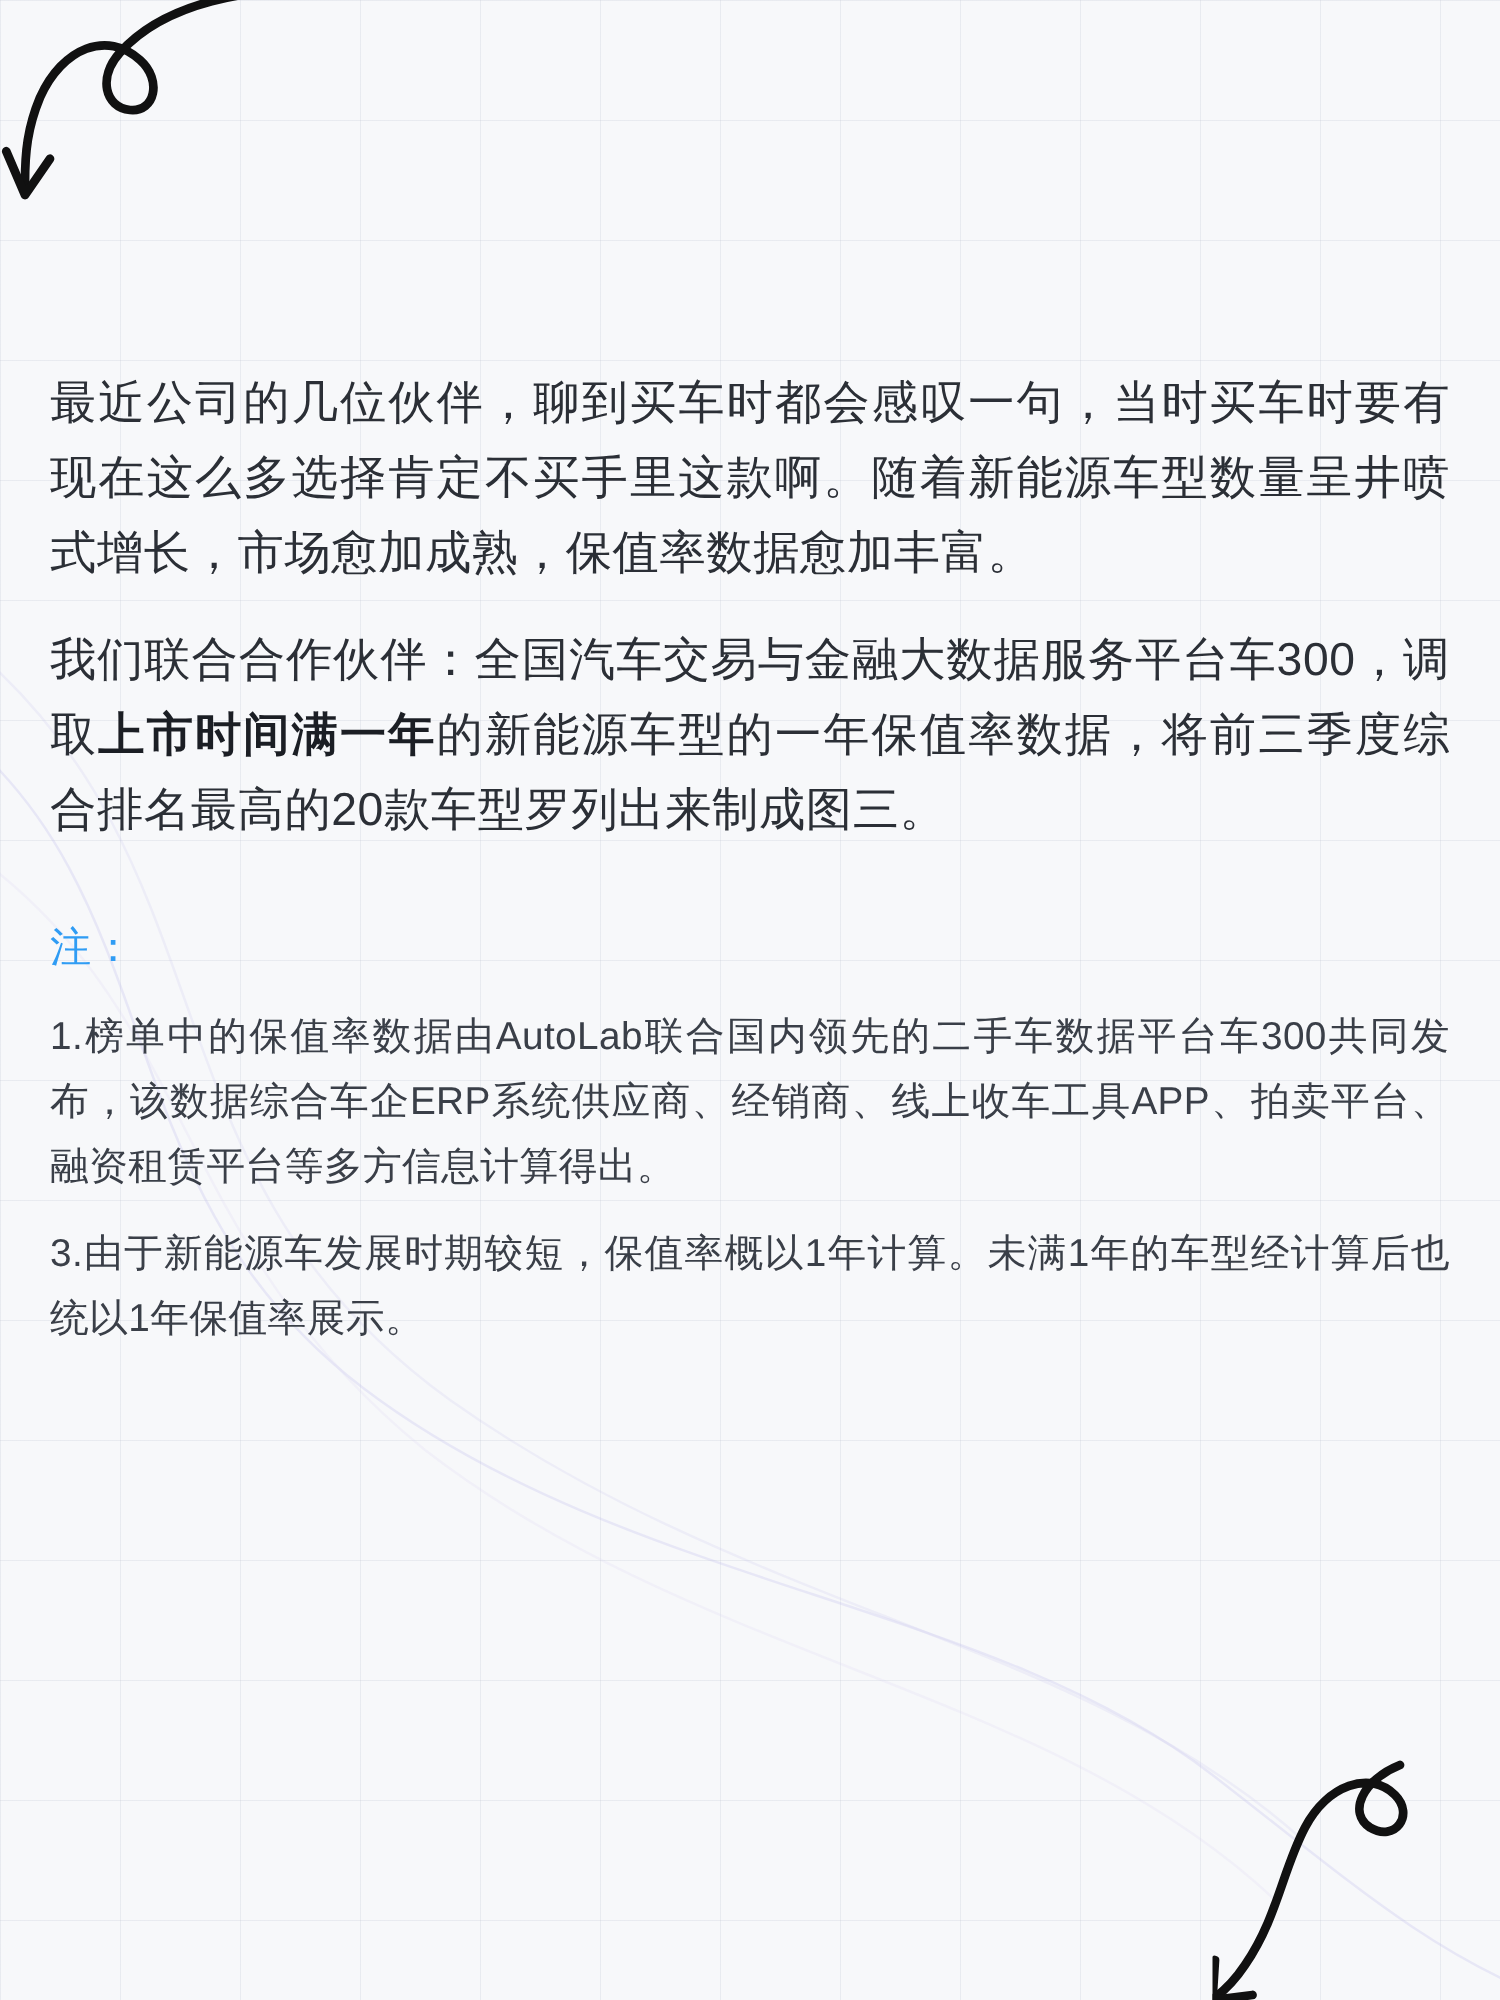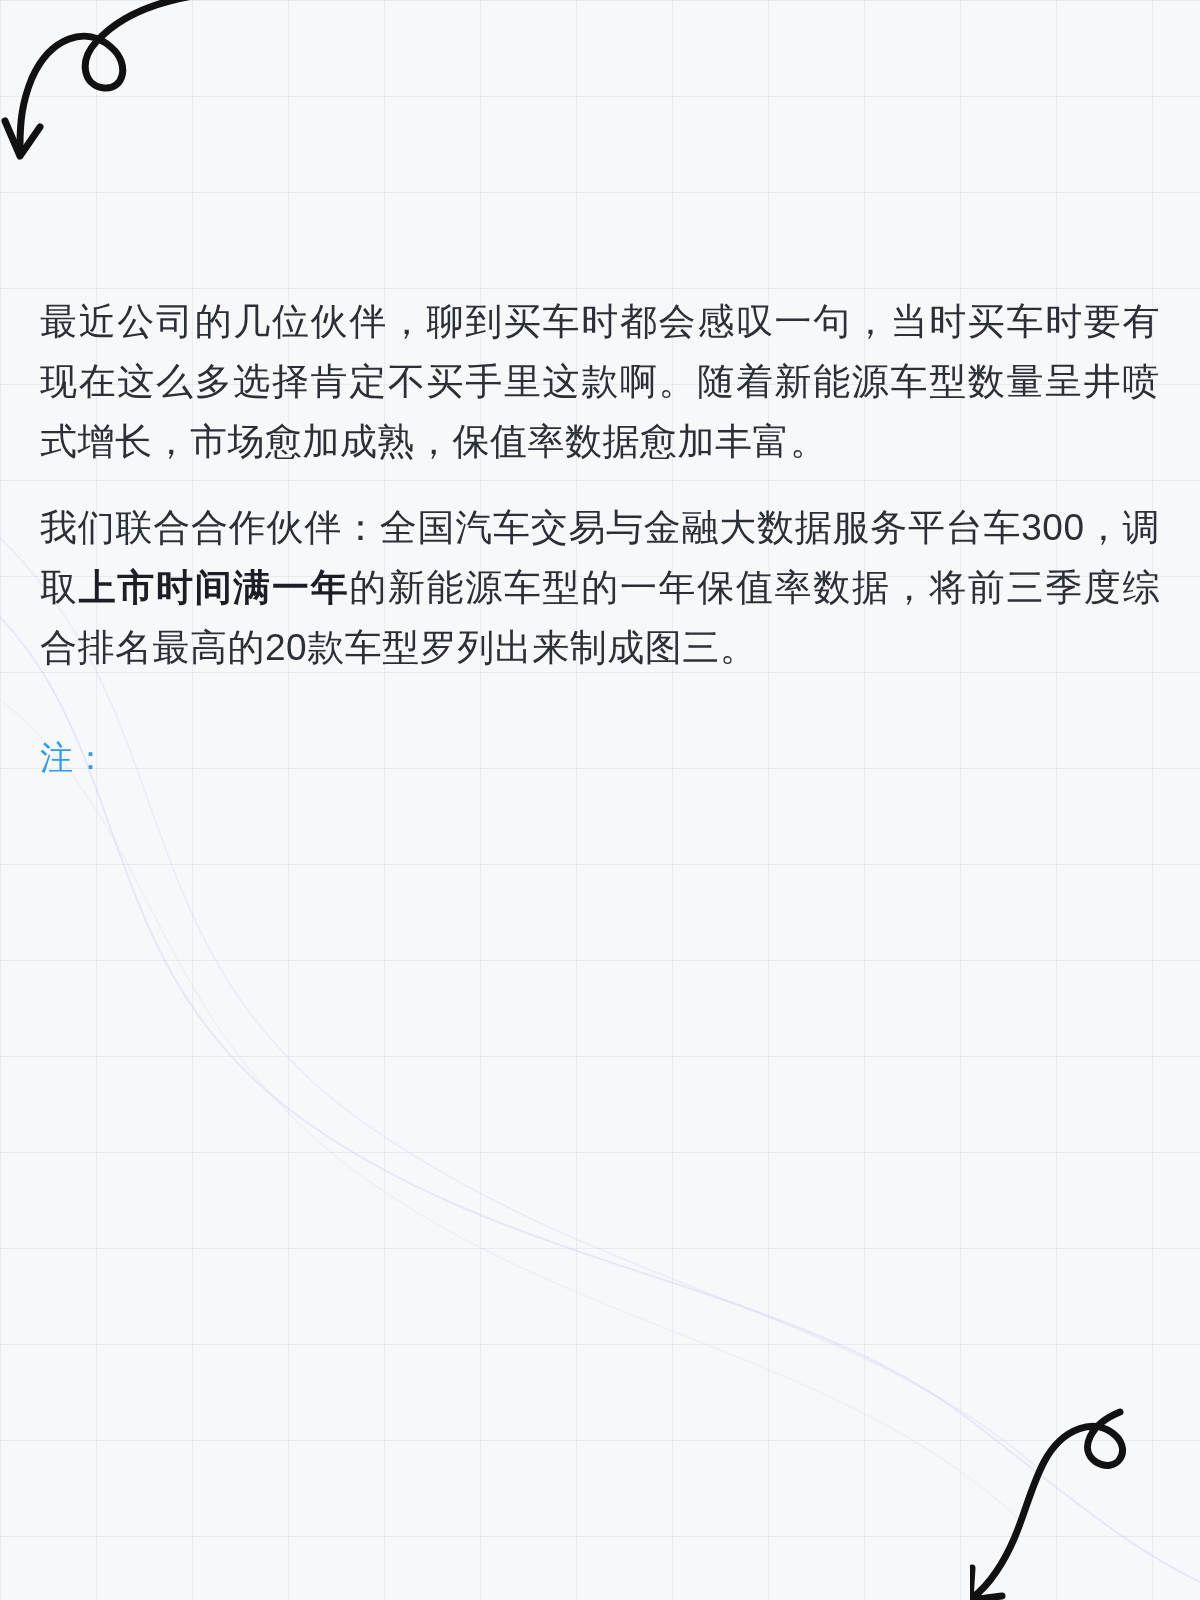--- a/index.html
+++ b/index.html
@@ -124,14 +124,16 @@
   <p class="para first">
     <span>最近公司的几位伙伴，聊到买车时都会感叹一句，当时买车时要有现在这么多选择肯定不买手里这款啊。随着新能源车型数量呈井喷式增长，市场愈加成熟，保值率数据愈加丰富。</span>
   </p>
 
   <p class="para">
     <span>我们联合合作伙伴：全国汽车交易与金融大数据服务平台车300，调取</span><b>上市时间满一年</b><span>的新能源车型的一年保值率数据，将前三季度综合排名最高的20款车型罗列出来制成图三。</span>
   </p>
 
   <div class="note-title">注：</div>
 
+  <p class="note-item">1.榜单中的保值率数据由AutoLab联合国内领先的二手车数据平台车300共同发布，该数据综合车企ERP系统供应商、经销商、线上收车工具APP、拍卖平台、融资租赁平台等多方信息计算得出。</p>
+  <p class="note-item">3.由于新能源车发展时期较短，保值率概以1年计算。未满1年的车型经计算后也统以1年保值率展示。</p>
 
 </div>
 
 </body></html>

